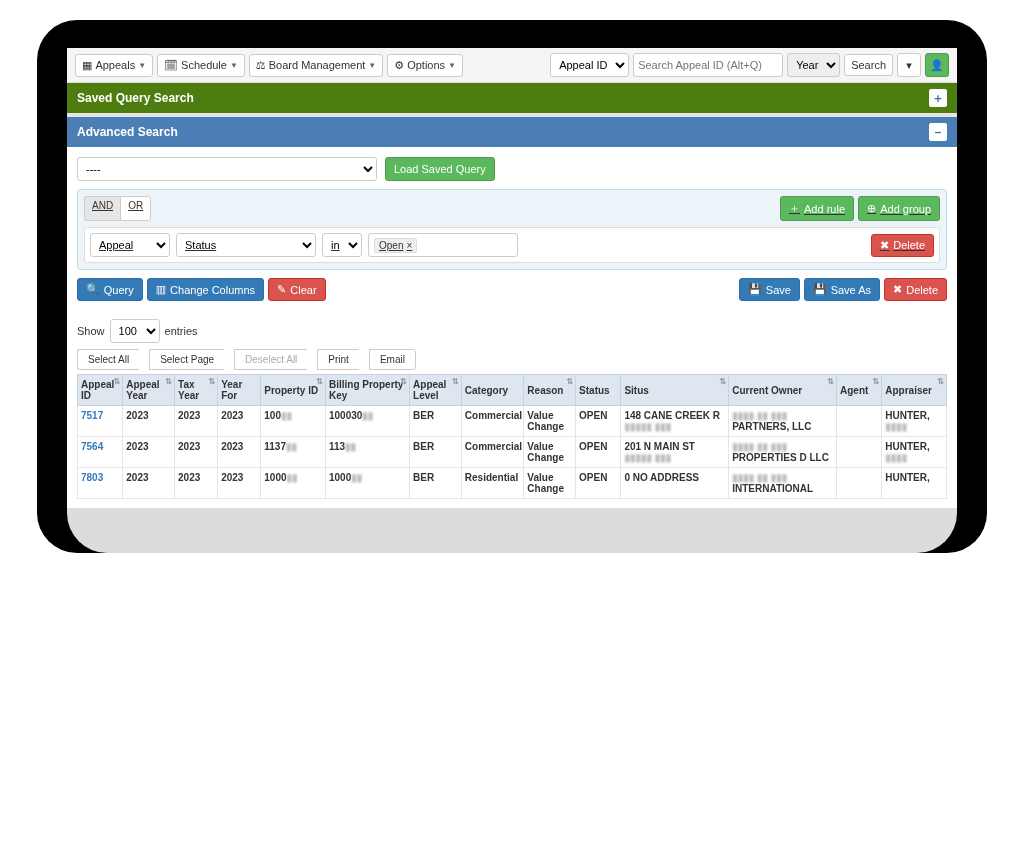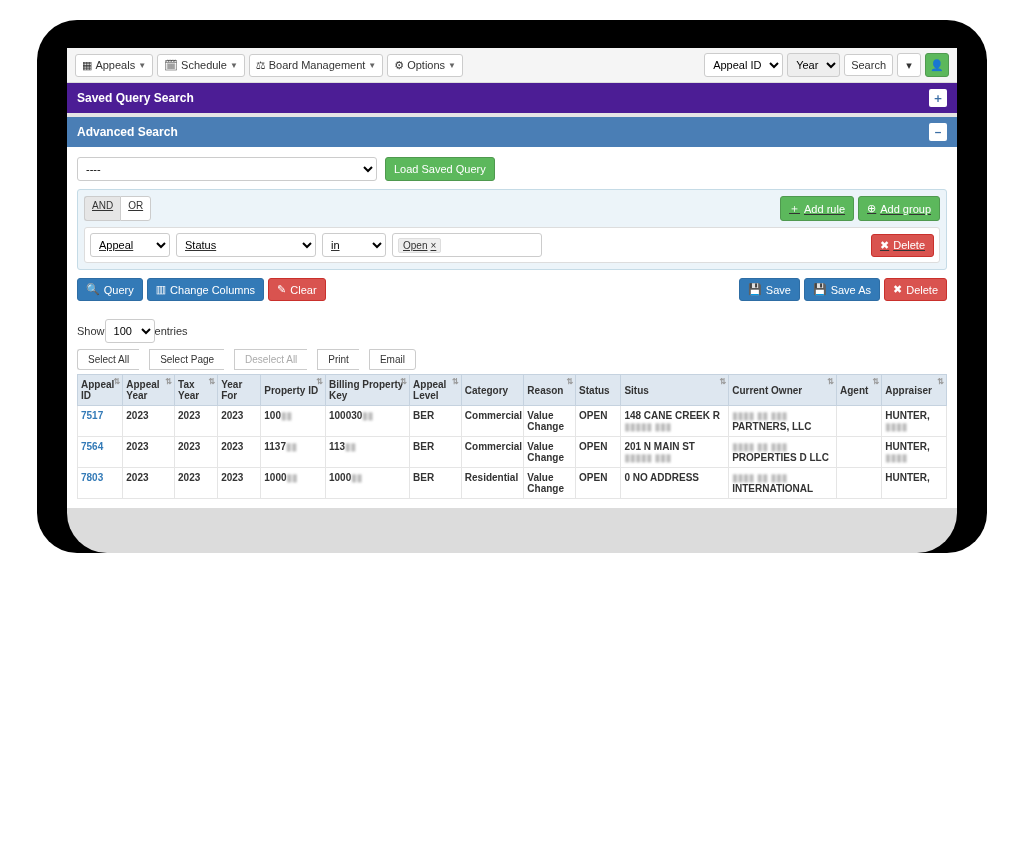--- a/index.html
+++ b/index.html
@@ -72,21 +72,21 @@
   .select-sm {
     padding:3px 4px; border:1px solid #ccc; border-radius:3px; font-size:11px;
     background:#fff; height:24px;
   }
   .search-input { width:150px; }
   .btn-user { background:#5cb85c; border:1px solid #4f994f; color:#fff; width:24px; height:24px; border-radius:3px; display:flex; align-items:center; justify-content:center; }
   .btn-filter { background:#fff; border:1px solid #ccc; width:24px; height:24px; border-radius:3px; display:flex; align-items:center; justify-content:center; }
 
   
   .panel-head {
-    background:#4c1d95; color:#fff; padding:6px 10px; font-size:12px; font-weight:bold;
+    background:#4d7c0f; color:#fff; padding:6px 10px; font-size:12px; font-weight:bold;
     display:flex; justify-content:space-between; align-items:center;
   }
   .panel-head.light { background:#4a7eb5; }
   .panel-head .toggle { background:#fff; color:#3a6ea5; width:18px; height:18px; display:flex; align-items:center; justify-content:center; border-radius:2px; font-weight:bold; cursor:pointer; }
   .spacer { height:4px; background:#e5e5e5; }
 
   
   .adv-body { padding:10px; }
   .adv-row1 { display:flex; gap:8px; margin-bottom:8px; }
   .long-select { width:300px; }
@@ -109,21 +109,21 @@
   .tag-input { display:flex; align-items:center; border:1px solid #ccc; border-radius:3px; padding:2px 5px; background:#fff; min-width:150px; height:24px; gap:4px; }
   .tag { background:#eee; border:1px solid #ddd; border-radius:2px; padding:1px 4px; font-size:10px; display:flex; gap:3px; }
 
   .action-row { display:flex; justify-content:space-between; margin-top:8px; }
   .action-row .grp { display:flex; gap:4px; }
 
   
   .results { padding:8px 10px 0 10px; }
   .res-top { display:flex; align-items:center; gap:10px; font-size:11px; margin-bottom:6px; }
   .res-top .badge { background:#777; color:#fff; border-radius:8px; padding:1px 6px; font-size:10px; }
-  .show-row { display:flex; align-items:center; margin-bottom:6px; font-size:11px; }
+  .show-row { display:flex; align-items:center; gap:5px; margin-bottom:6px; font-size:11px; }
   .select-row { display:flex; gap:10px; margin-bottom:4px; }
   .select-row .btn-default { border-radius:0; border-right:none; font-size:10px; padding:4px 10px; }
   .select-row .btn-default:first-child { border-radius:3px 0 0 3px; }
   .select-row .btn-default:last-child  { border-radius:0 3px 3px 0; border-right:1px solid #ccc; }
   .select-row .btn-default.muted { color:#aaa; }
 
   
   table { width:100%; border-collapse:collapse; font-size:10px; table-layout:fixed; }
   thead th {
     background:#dee7f0; border:1px solid #c5d2df; padding:4px 3px; text-align:left;
@@ -161,20 +161,21 @@
         <div class="nav-btn">
           <span class="icon">⚙</span>
           <span>Options</span>
           <span class="caret">▼</span>
         </div>
       </div>
       <div class="nav-right">
         <select class="select-sm">
           <option>Appeal ID</option>
         </select>
+        <input class="select-sm search-input" placeholder="Search Appeal ID (Alt+Q)" style="">
         <select class="select-sm" style="background:#eee;">
           <option>Year</option>
         </select>
         <div class="nav-btn">
           <span>Search</span>
         </div>
         <div class="btn-filter">
           <span>▾</span>
         </div>
         <div class="btn-user">
@@ -217,21 +218,21 @@
             </button>
             <button class="btn btn-green">
               <span>⊕</span>
                 <span>Add group</span>
             </button>
           </div>
         </div>
         <div class="rule-row">
           <select class="select-sm" style="width:80px;"><option>Appeal</option></select>
           <select class="select-sm" style="width:140px;"><option>Status</option></select>
-          <select class="select-sm" style="width:64px;"><option>in</option></select>
+          <select class="select-sm" style="width:40px;"><option>in</option></select>
           <div class="tag-input">
             <span class="tag">
               <span>Open</span>
               <span>×</span>
             </span>
           </div>
           <button class="btn btn-red delete-right">
             <span>✖</span>
               <span>Delete</span>
           </button>

